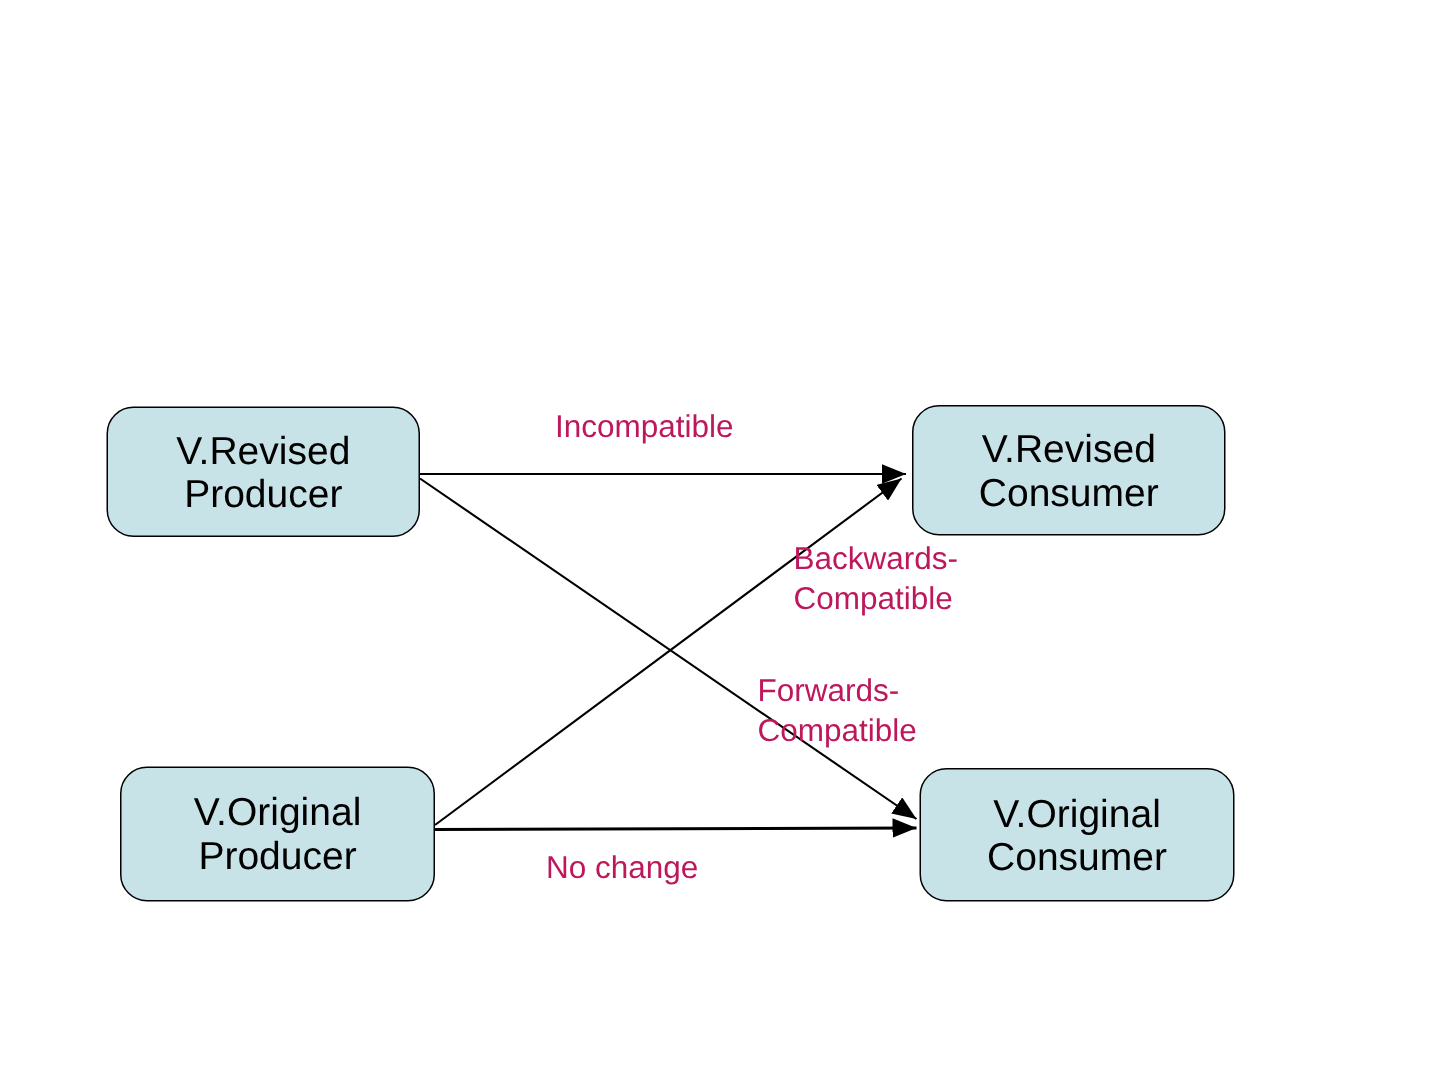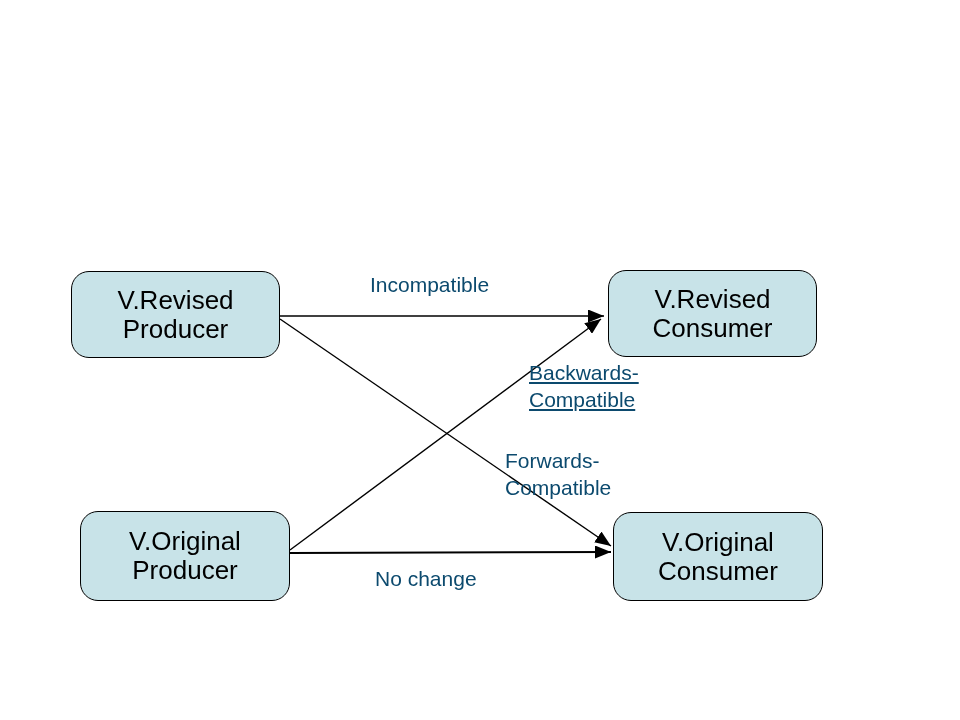--- a/index.html
+++ b/index.html
@@ -34,28 +34,28 @@
     white-space: pre-line;
   }
   .node-revised-producer  { left: 71px;  top: 271px; width: 209px; height: 87px; }
   .node-revised-consumer  { left: 608px; top: 270px; width: 209px; height: 87px; }
   .node-original-producer { left: 80px;  top: 511px; width: 210px; height: 90px; }
   .node-original-consumer { left: 613px; top: 512px; width: 210px; height: 89px; }
   .edge-label {
     position: absolute;
     font-size: 21px;
     line-height: 27px;
-    color: #0c4a6e;
+    color: #be185d;
     white-space: pre-line;
     text-align: left;
   }
   .label-incompatible { left: 370px; top: 271px; }
-  .label-backwards    { left: 529px; top: 359px; text-decoration: underline; }
+  .label-backwards    { left: 529px; top: 359px; }
   .label-forwards     { left: 505px; top: 447px; }
-  .label-no-change    { left: 375px; top: 565px; }
+  .label-no-change    { left: 364px; top: 565px; }
 </style>
 </head>
 <body>
 
 <div class="slide">
 
   <svg class="arrows-layer" width="960" height="720" viewBox="0 0 960 720">
     <defs>
       <marker id="arrowhead" markerUnits="userSpaceOnUse" markerWidth="17" markerHeight="13" refX="16" refY="6.5" orient="auto">
         <path d="M0,0 L16,6.5 L0,13 Z" fill="#000000"></path>

